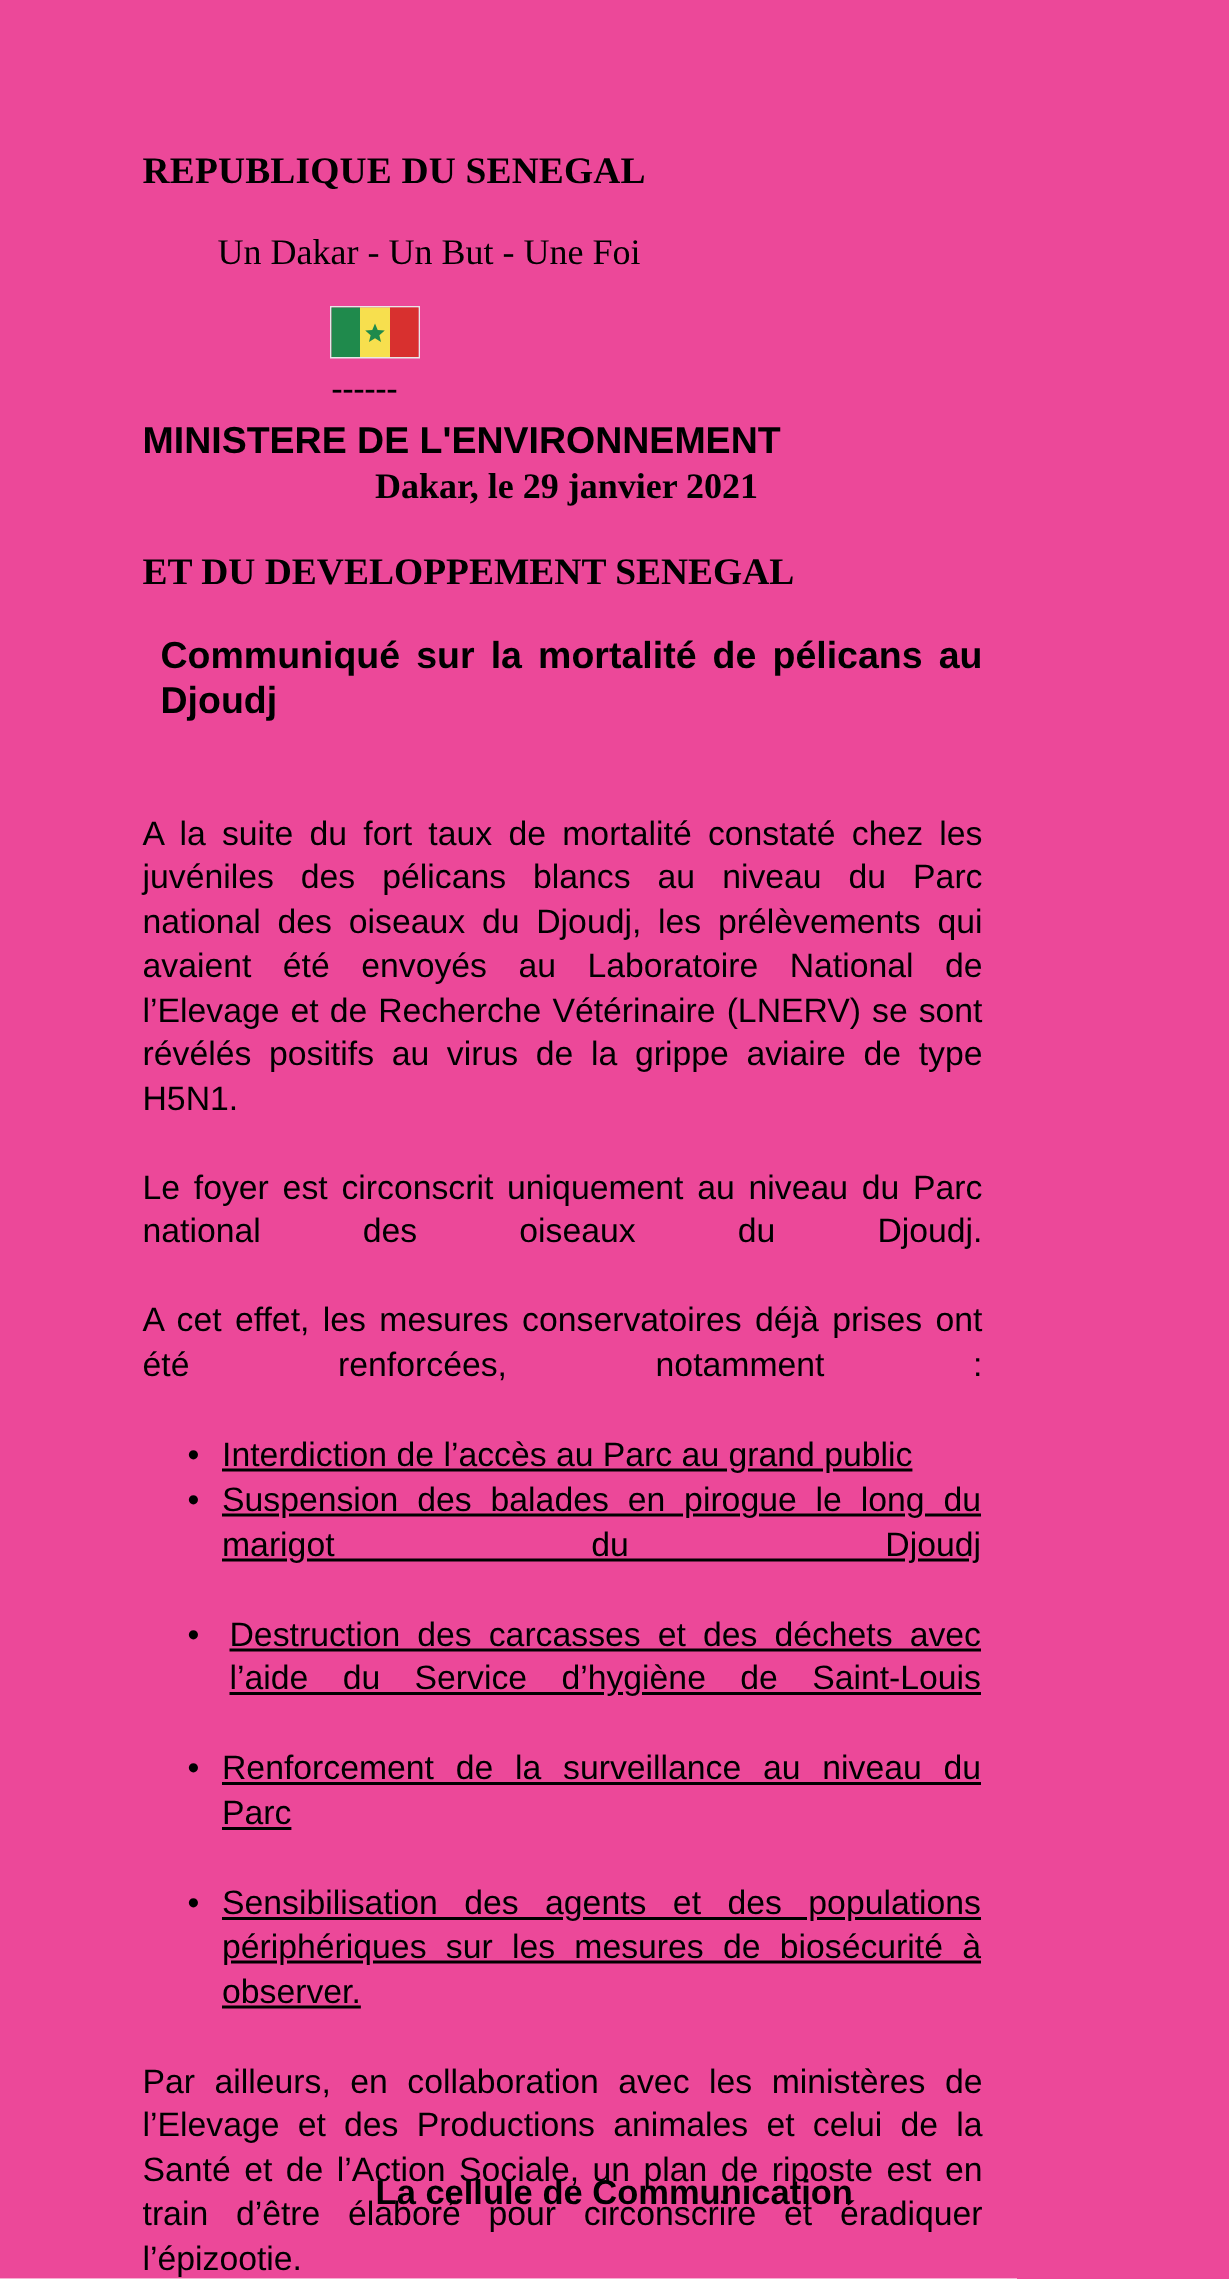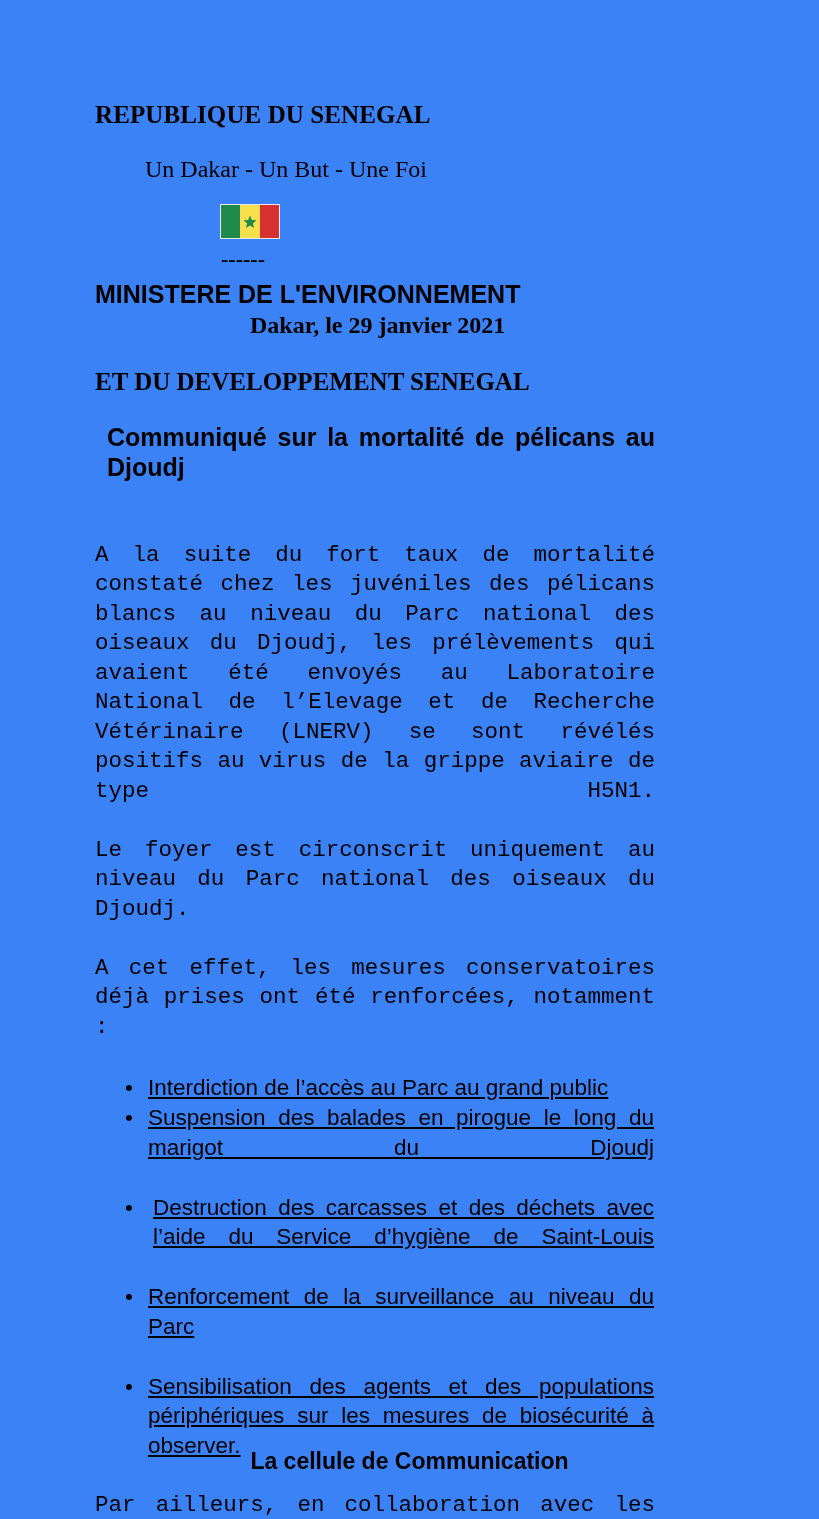--- a/index.html
+++ b/index.html
@@ -16,21 +16,21 @@
     font-family: "Liberation Sans", sans-serif;
     color: #000000;
     -webkit-font-smoothing: antialiased;
   }
 
   .page {
     position: absolute;
     inset: 0;
     width: 819px;
     height: 1519px;
-    background: #3b82f6;
+    background: #ec4899;
   }
 
   
   .letterhead {
     position: absolute;
     left: 95px;
     top: 100px;
     width: 560px;
   }
 
@@ -141,21 +141,20 @@
   }
   .doc-title::after {
     content: "";
     display: inline-block;
     width: 100%;
   }
 
   .para {
     margin: 0;
     text-align: justify;
-    font-family: Liberation Mono, monospace;
   }
   .para::after {
     content: "";
     display: inline-block;
     width: 100%;
   }
   .para.last::after { display: none; }
 
   .gap-title { height: 29px; }
 

